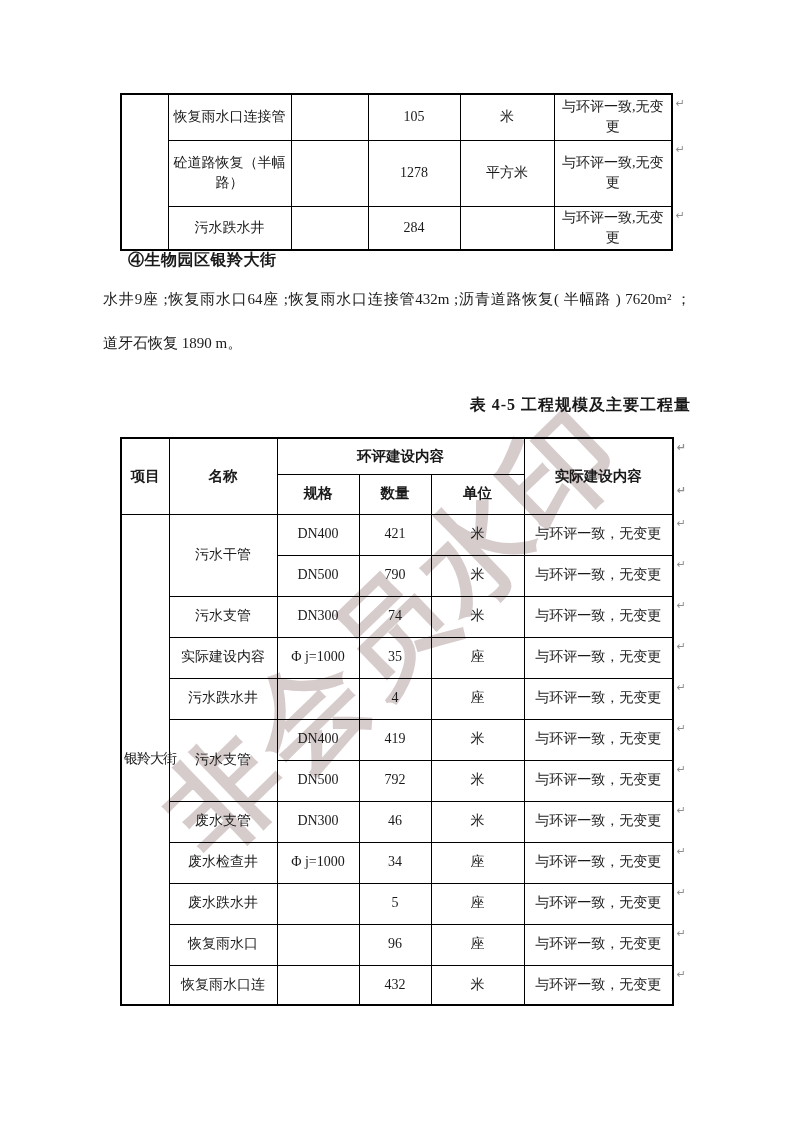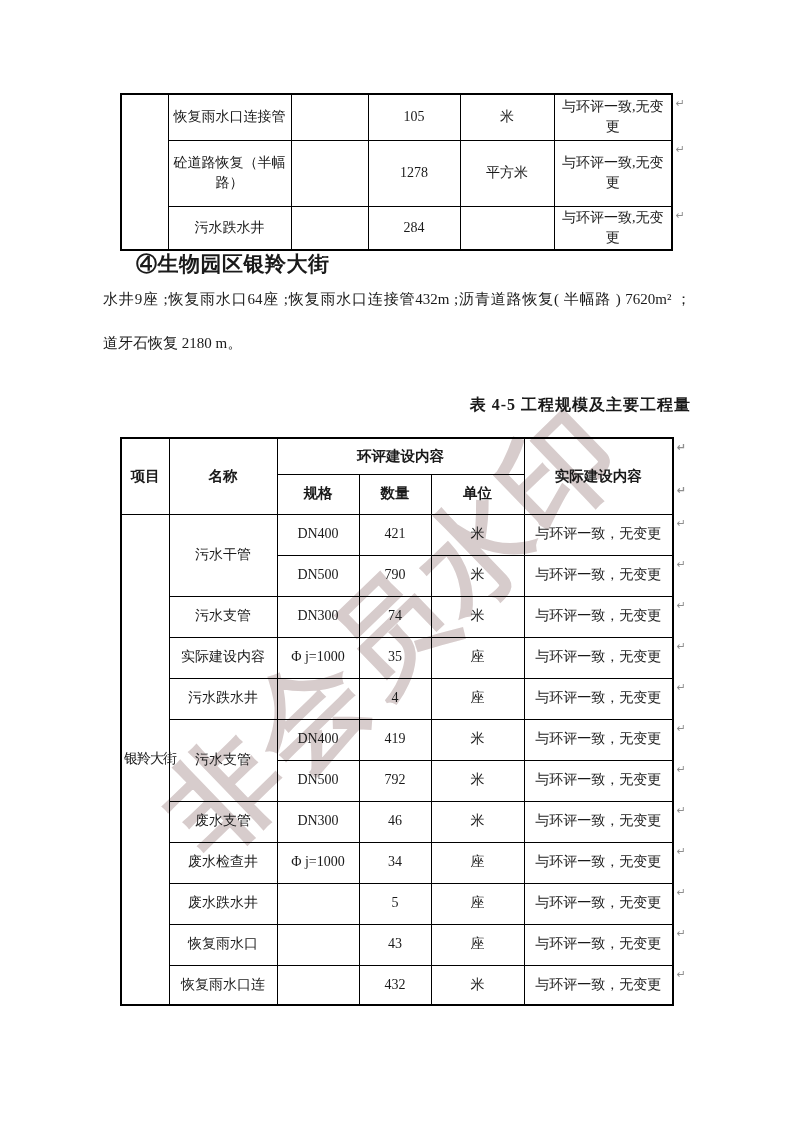--- a/index.html
+++ b/index.html
@@ -31,22 +31,22 @@
   .t-top{left:120px;top:93px;width:551px;}
   .t-main{left:120px;top:437px;width:552px;}
   .project-cell{font-size:12.5px;letter-spacing:-1px;white-space:nowrap;padding:0;}
   .pmark{
     position:absolute;right:-14px;top:3px;color:#8f8f8f;font-size:11px;
     font-family:"DejaVu Sans",sans-serif;line-height:1;
   }
   .pmark.second{top:46px;}
   
   .heading{
-    position:absolute;left:136px;top:250px;z-index:1;
-    font-size:21px;font-weight:bold;letter-spacing:.5px;
+    position:absolute;left:128px;top:250px;z-index:1;
+    font-size:16px;font-weight:bold;letter-spacing:.5px;
   }
   .para{position:absolute;left:103px;top:277px;width:588px;z-index:1;font-size:15px;}
   .para .pline{height:44px;line-height:44px;white-space:nowrap;}
   .para .pline.just{white-space:normal;text-align:justify;text-align-last:justify;}
   .para .pline.indent{padding-left:42px;}
   .table-title{
     position:absolute;left:103px;top:395px;width:588px;z-index:1;
     text-align:right;font-size:16px;font-weight:bold;letter-spacing:1px;
   }
   .num{font-family:"Liberation Serif","DejaVu Serif",serif;}
@@ -88,21 +88,21 @@
     <td></td>
     <td><span>与环评一致,无变更</span><span class="pmark">↵</span></td>
   </tr>
 </tbody>
   </table>
 
 <div class="heading">④生物园区银羚大街</div>
 
 <div class="para">
   <div class="pline just">水井9座 ;恢复雨水口64座 ;恢复雨水口连接管432m ;沥青道路恢复( 半幅路 ) 7620m² ；</div>
-  <div class="pline">道牙石恢复 2180 m。</div>
+  <div class="pline">道牙石恢复 1890 m。</div>
 </div>
 
 <div class="table-title">表 4-5 工程规模及主要工程量</div>
 
 <table class="doc t-main">
   <colgroup>
       <col style="width:48px">
       <col style="width:108px">
       <col style="width:82px">
       <col style="width:72px">
@@ -187,21 +187,21 @@
   <tr style="height:41px">
     <td>废水跌水井</td>
     <td class="num"></td>
     <td class="num">5</td>
     <td>座</td>
     <td><span>与环评一致，无变更</span><span class="pmark">↵</span></td>
   </tr>
   <tr style="height:41px">
     <td>恢复雨水口</td>
     <td class="num"></td>
-    <td class="num">43</td>
+    <td class="num">96</td>
     <td>座</td>
     <td><span>与环评一致，无变更</span><span class="pmark">↵</span></td>
   </tr>
   <tr style="height:40px">
     <td>恢复雨水口连</td>
     <td class="num"></td>
     <td class="num">432</td>
     <td>米</td>
     <td><span>与环评一致，无变更</span><span class="pmark">↵</span></td>
   </tr>

